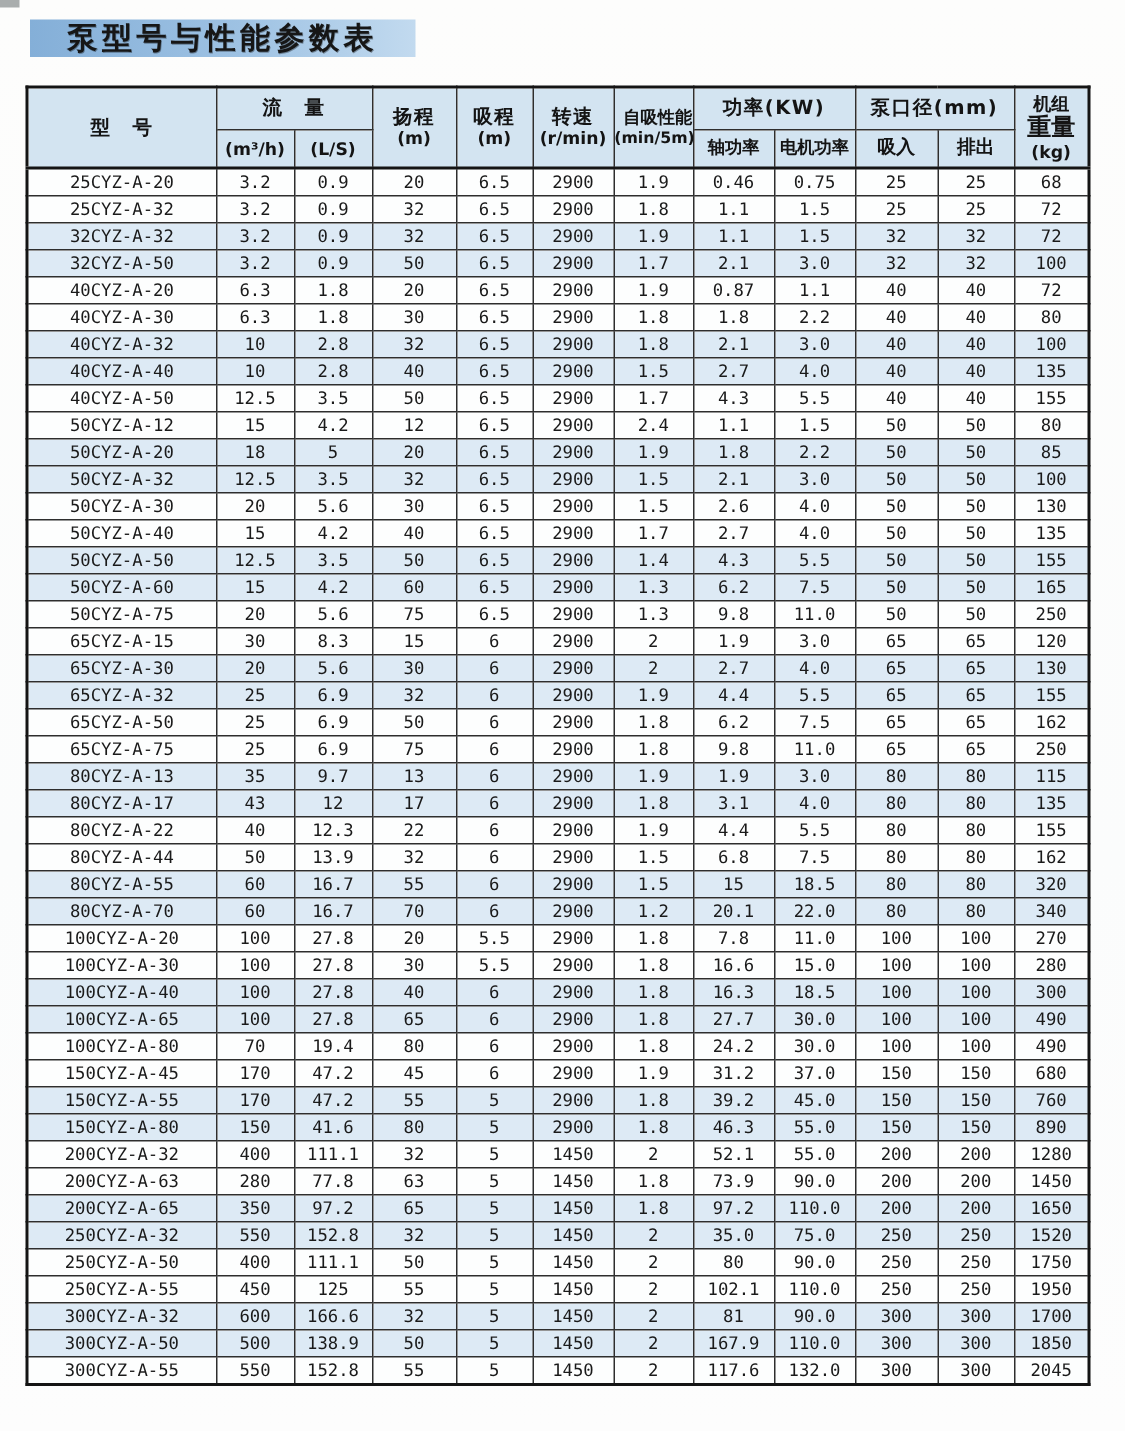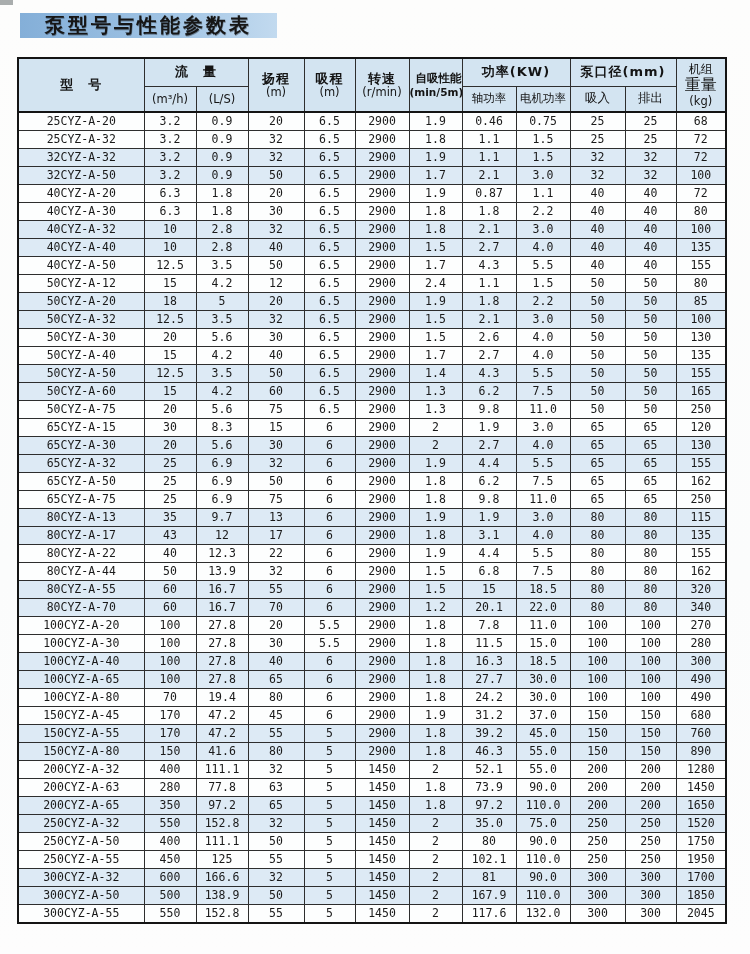--- a/index.html
+++ b/index.html
@@ -57,21 +57,21 @@
   thead th {
     background: #d3e4f1;
     font-weight: bold;
     color: #141414;
     border-bottom-width: 1px;
   }
   thead tr.h1 { height: 28px; }
   thead tr.h2 { height: 26px; }
   thead { border-bottom: 2px solid #141414; }
   .th-main { font-size: 13px; letter-spacing: 1px; }
-  .th-unit { font-size: 11.5px; font-weight: normal; letter-spacing: 0; }
+  .th-unit { font-size: 11.5px; font-weight: bold; letter-spacing: 0; }
   .th-small { font-size: 10.5px; letter-spacing: 0; text-align: right; }
   .th-line { line-height: 1.18; }
   tbody td {
     height: 18px;
     font-family: "DejaVu Sans Mono", monospace;
     font-size: 11.5px;
     line-height: 17px;
     color: #1a1a1a;
     background: #fdfefe;
   }
@@ -552,21 +552,21 @@
           <td>270</td>
         </tr>
         <tr>
           <td>100CYZ-A-30</td>
           <td>100</td>
           <td>27.8</td>
           <td>30</td>
           <td>5.5</td>
           <td>2900</td>
           <td>1.8</td>
-          <td>11.5</td>
+          <td>16.6</td>
           <td>15.0</td>
           <td>100</td>
           <td>100</td>
           <td>280</td>
         </tr>
         <tr>
           <td>100CYZ-A-40</td>
           <td>100</td>
           <td>27.8</td>
           <td>40</td>

